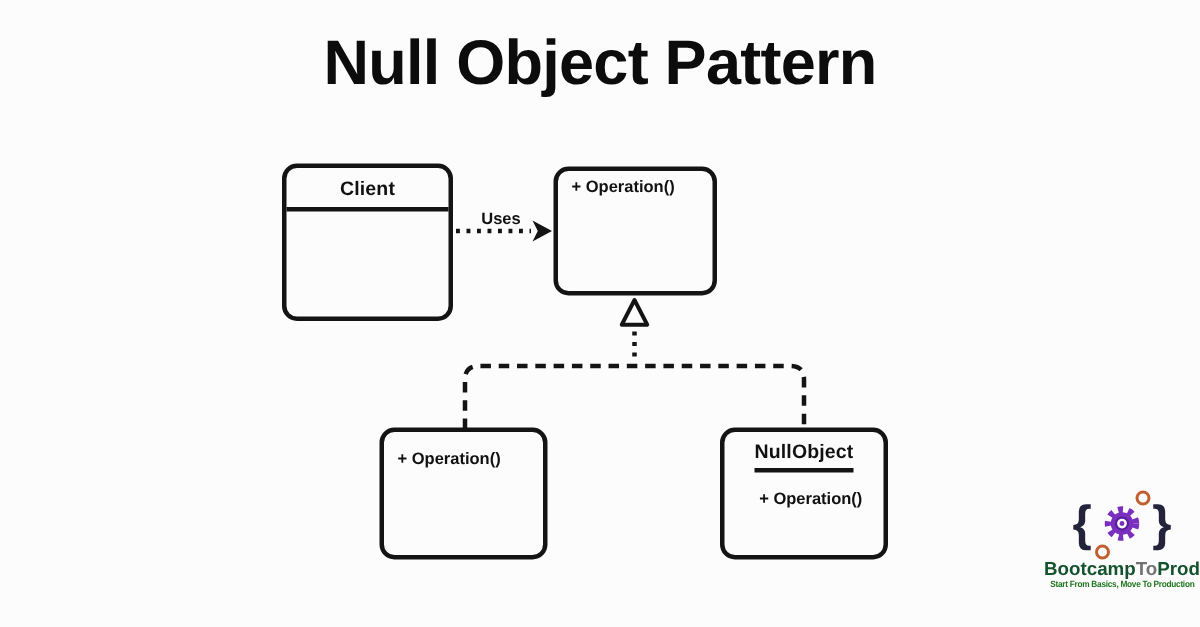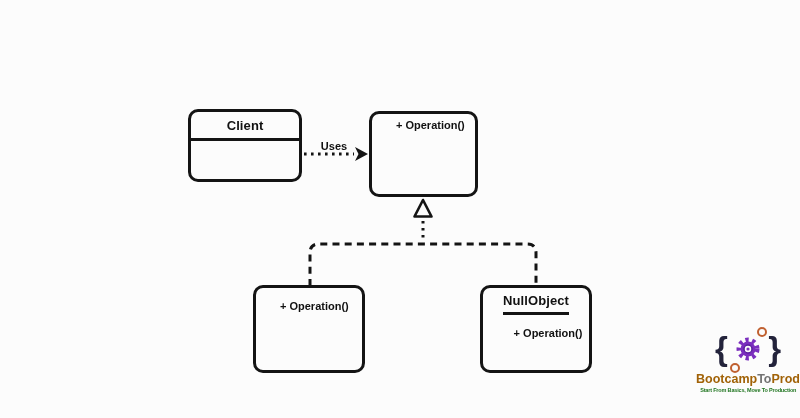--- a/index.html
+++ b/index.html
@@ -29,23 +29,23 @@
   .uml-header{
     box-sizing:border-box;
     border-bottom:3px solid #141414;
     display:flex;align-items:center;justify-content:center;
     font-weight:800;font-size:13px;color:#111;
     letter-spacing:0.1px;
   }
   .uml-body{
     flex:1;
     font-weight:700;font-size:11px;color:#111;
-    padding-left:24px;
+    padding-left:9px;
   }
-  #box-client{left:188px;top:109px;width:114px;height:73px;}
+  #box-client{left:188px;top:109px;width:114px;height:105px;}
   #box-client .uml-header{height:29px;}
   #box-abstract{left:369px;top:111px;width:109px;height:86px;}
   #box-abstract .uml-header{height:26px;}
   #box-abstract .uml-body{padding-top:5px;}
   #box-real{left:253px;top:285px;width:112px;height:88px;}
   #box-real .uml-header{height:27px;}
   #box-real .uml-body{padding-top:12px;}
   #box-null{left:480px;top:285px;width:112px;height:88px;align-items:center;}
   #box-null .uml-header{height:27px;}
   #box-null .uml-body{padding-top:12px;}
@@ -72,35 +72,36 @@
   .logo-ring{
     position:absolute;width:6px;height:6px;border-radius:50%;
     border:2px solid #c06030;background:transparent;
   }
   .logo-ring.top-right{right:33px;top:1px;}
   .logo-ring.bottom-left{left:34px;top:37px;}
   .logo-name{
     font-size:12.5px;font-weight:800;letter-spacing:0;
     white-space:nowrap;line-height:14px;
   }
-  .logo-name .part-a,.logo-name .part-c{color:#a16207;}
+  .logo-name .part-a,.logo-name .part-c{color:#14532d;}
   .logo-name .part-b{color:#737373;}
   .logo-tagline{
     margin-top:1px;
     font-size:6px;font-weight:700;color:#207520;
     white-space:nowrap;letter-spacing:-0.2px;
     transform:scaleX(0.92);transform-origin:center;
     line-height:7px;
   }
 </style>
 </head>
 <body>
 
 <div id="canvas">
 
+  <div class="page-title">Null Object Pattern</div>
 
   <div class="uml-box" id="box-client">
     <div class="uml-header">Client</div>
     <div class="uml-body"></div>
   </div>
 
   <div class="uml-box" id="box-abstract">
     <div class="uml-body">+ Operation()</div>
   </div>
 

